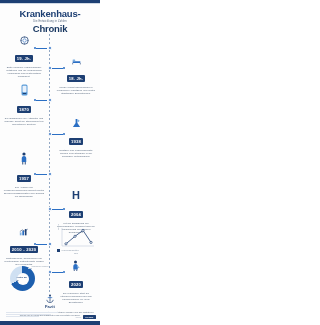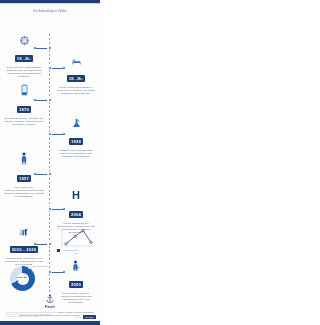--- a/index.html
+++ b/index.html
@@ -80,21 +80,23 @@
              padding:1px 2.5px;border-radius:.5px;letter-spacing:.1px;}
 </style>
 </head>
 <body>
 
 <div class="page">
 
   <div class="bar-top"></div>
 
   <div class="header">
+    <div class="title-l1">Krankenhaus-</div>
     <div class="subtitle">Die Entwicklung in Zahlen</div>
+    <div class="title-l2">Chronik</div>
   </div>
 
   <div class="spine"></div>
 
   <div class="row" style="top:36px;">
     <div class="node" style="top:10px;"></div>
     <div class="connector" style="left:36px;top:12px;width:11px;"></div>
     <div class="conn-dot" style="left:34px;top:11px;"></div>
 
     <div class="block left" style="top:0px;">

